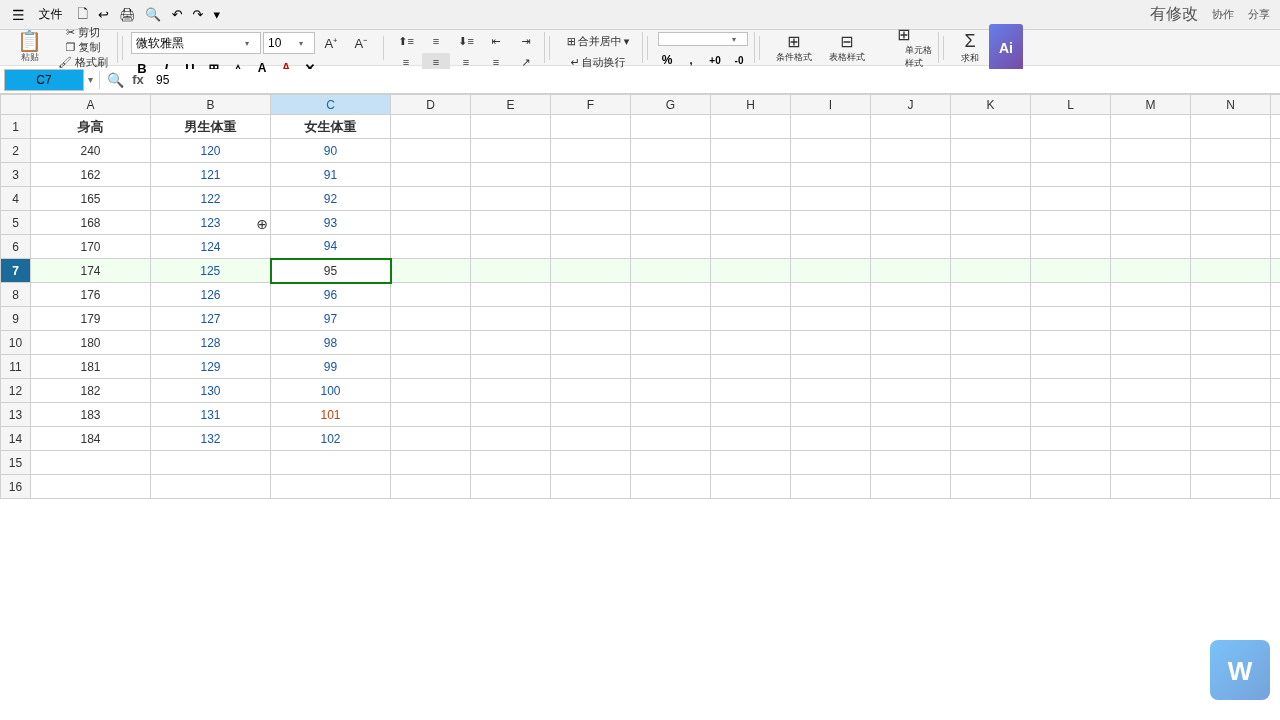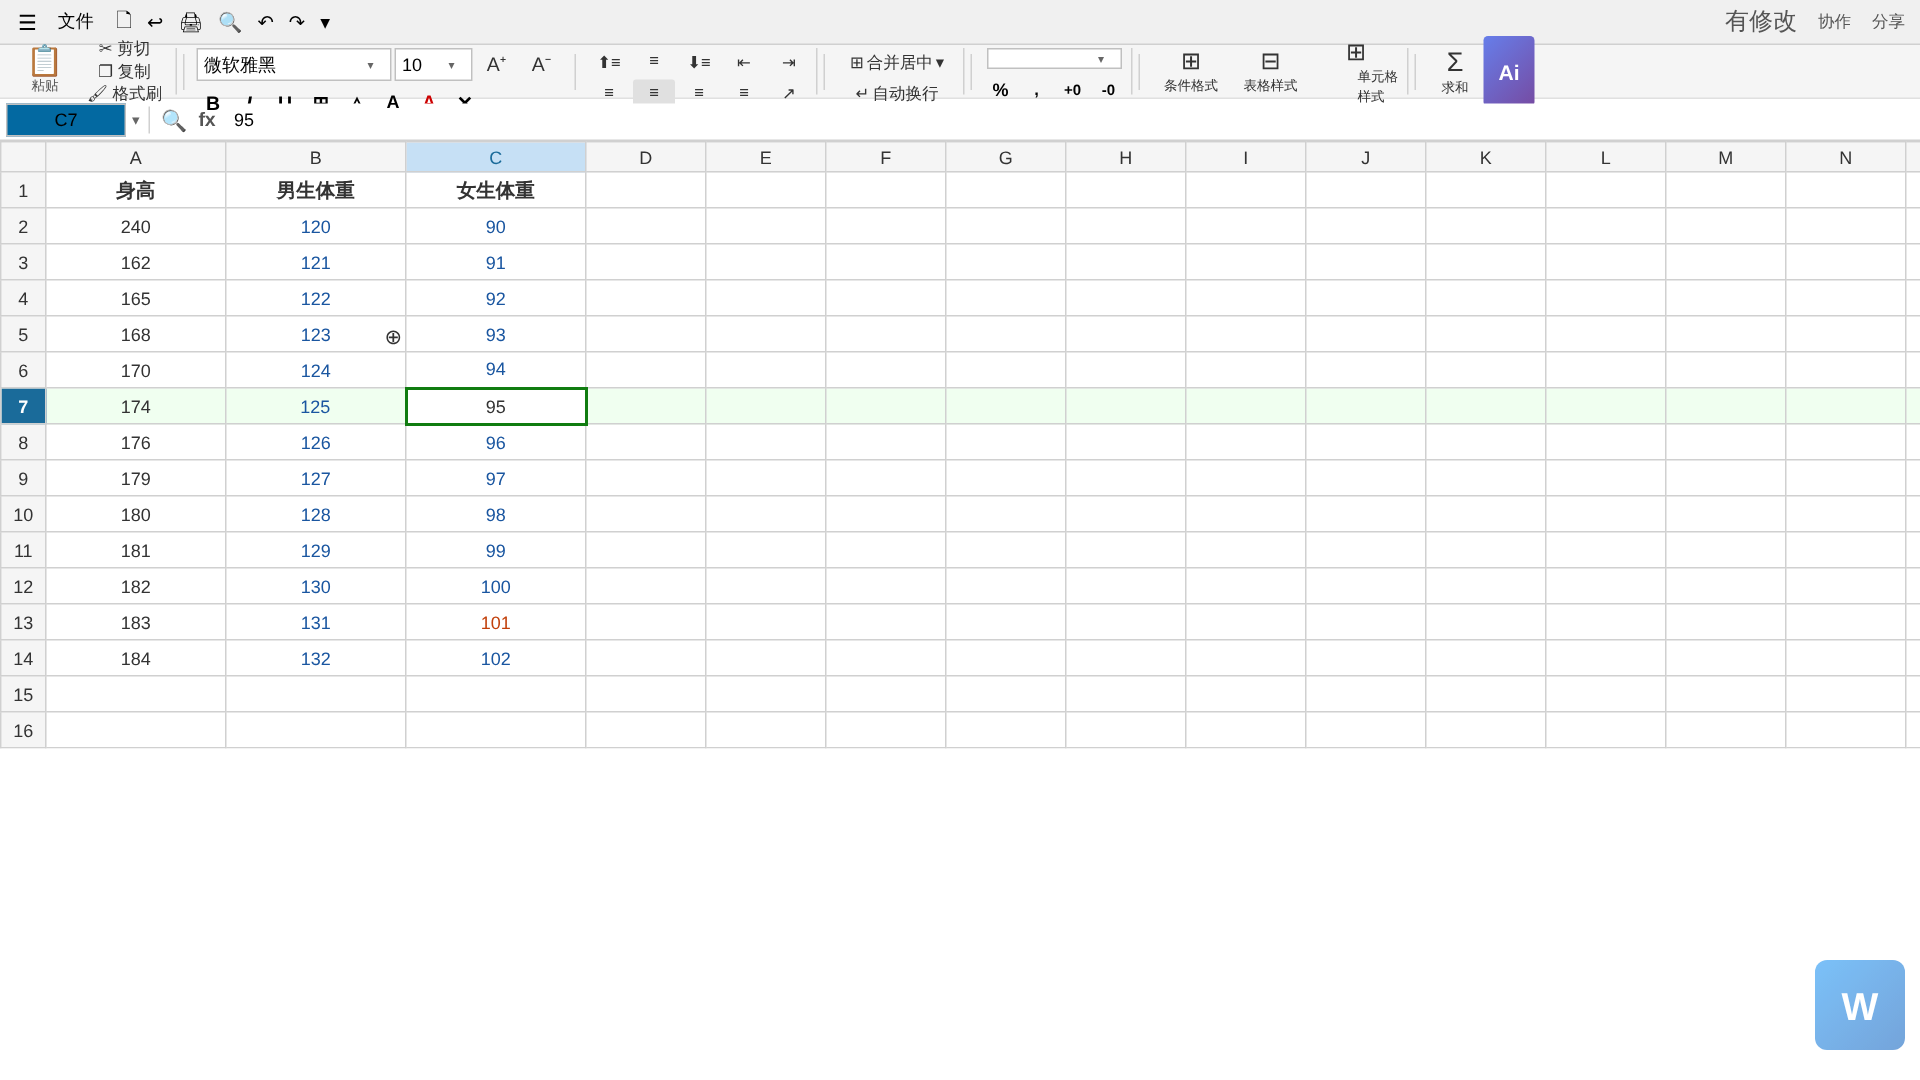--- a/index.html
+++ b/index.html
@@ -17,21 +17,21 @@
     .tb-group:last-child { border-right: none; }
 
     .tb-btn { display: flex; flex-direction: column; align-items: center; justify-content: center; min-width: 28px; height: 28px; cursor: pointer; border-radius: 2px; padding: 2px; font-size: 11px; color: #333; }
 
     .tb-btn-large { display: flex; flex-direction: column; align-items: center; justify-content: center; width: 40px; height: 32px; cursor: pointer; border-radius: 2px; padding: 2px; }
 
     .format-btn { width: 22px; height: 22px; display: flex; align-items: center; justify-content: center; cursor: pointer; border-radius: 2px; font-weight: bold; font-size: 13px; }
 
     
     .formula-bar { display: flex; align-items: center; height: 28px; background: white; border-bottom: 1px solid #d0d0d0; padding: 0 4px; gap: 4px; }
-    .cell-ref-box { width: 80px; height: 22px; border: 1px solid #c0c0c0; padding: 0 4px; font-size: 12px; text-align: center; background: #0369a1; }
+    .cell-ref-box { width: 80px; height: 22px; border: 1px solid #c0c0c0; padding: 0 4px; font-size: 12px; text-align: center; background: #0ea5e9; }
     .formula-icons { display: flex; gap: 2px; }
     .formula-icon-btn { width: 20px; height: 20px; display: flex; align-items: center; justify-content: center; cursor: pointer; border-radius: 2px; font-size: 12px; color: #555; }
     .formula-input { flex: 1; height: 22px; border: none; outline: none; font-size: 12px; padding: 0 4px; }
 
     .sheet-table-container { flex: 1; overflow: hidden; position: relative; }
 
     table.sheet { border-collapse: collapse; width: 100%; table-layout: fixed; }
 
     .header-row th { background: #f5f5f5; border: 1px solid #d0d0d0; text-align: center; font-weight: normal; font-size: 12px; height: 20px; color: #333; cursor: default; user-select: none; }
     .header-row th.col-selected { background: #c6e0f5; color: #1a6b9a; }
@@ -98,21 +98,21 @@
       </div>
       <div class="tb-btn" style="height:14px; min-width:60px; flex-direction:row; gap:3px; font-size:11px;">
         <span>🖌</span>
         <span>格式刷</span>
       </div>
     </div>
   </div>
   <div class="divider"></div>
 
   <div class="tb-group" style="flex-direction:column; align-items:flex-start; gap:3px; border-right:none;">
-    <div style="display:flex; align-items:flex-start; gap:2px;">
+    <div style="display:flex; align-items:center; gap:2px;">
       <div class="combo-box" style="width:130px;">
         <input type="text" value="微软雅黑" style="font-size: 12px; width: 110px; border: none; outline: none;">
         <span class="arrow">▾</span>
       </div>
       <div class="combo-box" style="width:52px;">
         <input type="text" value="10" style="font-size: 12px; width: 32px; border: none; outline: none;">
         <span class="arrow">▾</span>
       </div>
       <div class="tb-btn" style="width:20px; height:20px; font-size:13px;">A⁺</div>
       <div class="tb-btn" style="width:20px; height:20px; font-size:13px;">A⁻</div>

